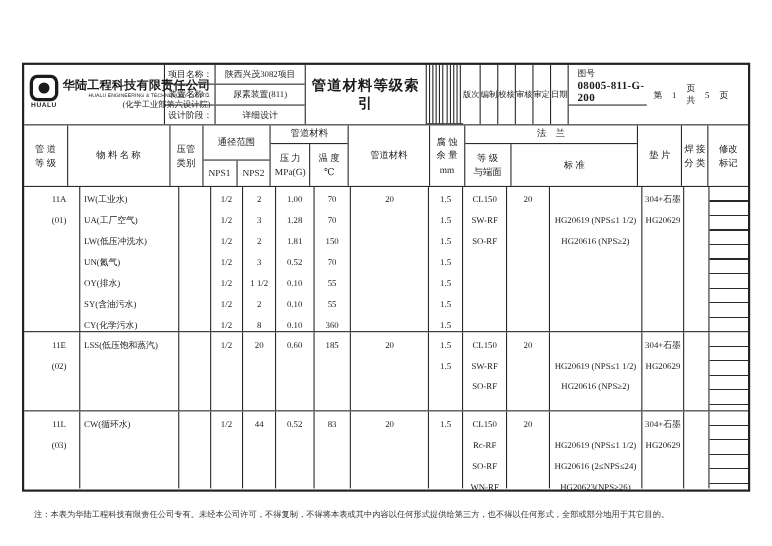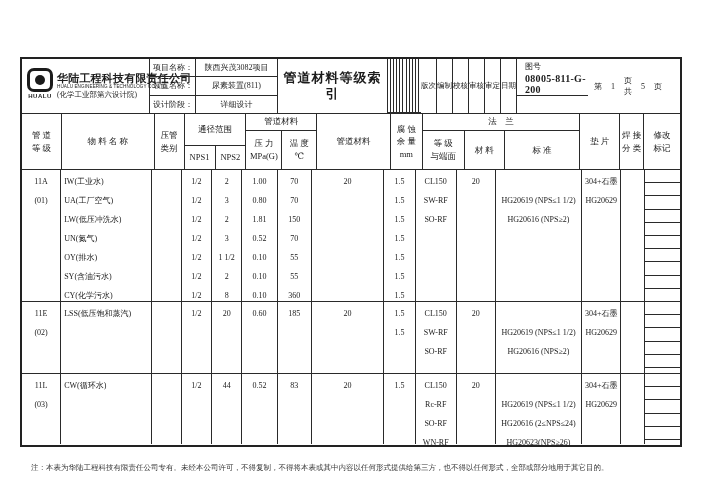--- a/index.html
+++ b/index.html
@@ -5,21 +5,21 @@
   * { margin:0; padding:0; box-sizing:border-box; }
   html,body { width:702px; height:496px; background:#ffffff; overflow:hidden;
     font-family:"Liberation Serif","DejaVu Serif",serif; color:#1b1b1b; }
   .page { position:relative; width:702px; height:496px; background:#fff; }
   .sheet { position:absolute; left:20px; top:57px; width:662px; height:390px;
     border:2px solid #222; background:#fff; }
   .bdr-r { border-right:1px solid #2a2a2a; }
 
   
   .hband { display:flex; height:55px; border-bottom:1px solid #2a2a2a; }
-  .logo-cell { width:128px; display:flex; align-items:center; padding:3px 2px 3px 5px; }
+  .logo-cell { width:128px; display:flex; align-items:center; padding:3px 2px 3px 5px;text-align:right; }
   .logo-mark { width:32px; height:36px; display:flex; flex-direction:column; align-items:center; margin-right:4px; }
   .logo-box { width:26px; height:24px; border:3px solid #1b1b1b; border-radius:7px;
     display:flex; align-items:center; justify-content:center; }
   .logo-dot { width:10px; height:10px; background:#1b1b1b; border-radius:50%; }
   .logo-word { font-size:6px; font-weight:bold; letter-spacing:0.5px; margin-top:1px; font-family:"Liberation Sans",sans-serif; }
   .co-text { flex:1; line-height:1.05; }
   .co-cn { font-size:11px; font-weight:bold; white-space:nowrap; letter-spacing:0.2px; }
   .co-en { font-size:4.6px; white-space:nowrap; font-family:"Liberation Sans",sans-serif; letter-spacing:0.1px; }
   .co-sub { font-size:7.5px; white-space:nowrap; margin-top:1px; }
   .info-grid { width:128px; display:flex; flex-direction:column; }
@@ -49,21 +49,21 @@
   
   .thead { display:flex; height:56px; border-bottom:1px solid #2a2a2a; font-size:8.5px; }
   .hcell { display:flex; flex-direction:column; align-items:center; justify-content:center;
     text-align:center; line-height:1.45; white-space:nowrap; }
   .hgroup { display:flex; flex-direction:column; }
   .hgroup-top { display:flex; align-items:center; justify-content:center; border-bottom:1px solid #2a2a2a; white-space:nowrap; }
   .hgroup-bot { flex:1; display:flex;text-align:right; }
   .hsub { display:flex; flex-direction:column; align-items:center; justify-content:center; line-height:1.5; white-space:nowrap; }
 
   
-  .block { display:flex; border-bottom:1px solid #2a2a2a; }
+  .block { display:flex; border-bottom:1px solid #2a2a2a;padding-left:13px; }
   .block:last-child { border-bottom:none; }
   .b1 { height:132px; } .b2 { height:72px;justify-content:space-between; } .b3 { height:70px; }
   .bcol { padding-top:2px; font-size:8px; text-align:center; }
   .bcol .ln { height:19px; line-height:19px; white-space:nowrap; overflow:hidden; }
   .bcol.left { text-align:left; padding-left:3px; }
   .rev { background:repeating-linear-gradient(to bottom, transparent 0px, transparent 12.2px, #2a2a2a 12.2px, #2a2a2a 13.2px); }
 
   .footnote { position:absolute; left:31px; top:463px; width:650px; font-size:7.5px; color:#333; white-space:nowrap; }
 </style>
 </head>
@@ -182,21 +182,20 @@
         <div>余 量</div>
         <div>mm</div>
       </div>
       <div class="hgroup bdr-r" style="width:158px">
         <div class="hgroup-top" style="height:17px">法　兰</div>
         <div class="hgroup-bot">
           <div class="hsub bdr-r" style="width:42px">
             <div>等 级</div>
             <div>与端面</div>
           </div>
-          <div class="hsub bdr-r" style="width:40px">材 料</div>
           <div class="hsub" style="flex:1">标 准</div>
         </div>
       </div>
       <div class="hcell w-c13 bdr-r">垫 片</div>
       <div class="hcell w-c14 bdr-r">
         <div>焊 接</div>
         <div>分 类</div>
       </div>
       <div class="hcell w-c15">
         <div>修改</div>
@@ -232,21 +231,21 @@
           <div class="ln">2</div>
           <div class="ln">3</div>
           <div class="ln">2</div>
           <div class="ln">3</div>
           <div class="ln">1 1/2</div>
           <div class="ln">2</div>
           <div class="ln">8</div>
         </div>
       <div class="bcol w-c6 bdr-r">
           <div class="ln">1.00</div>
-          <div class="ln">0.80</div>
+          <div class="ln">1.28</div>
           <div class="ln">1.81</div>
           <div class="ln">0.52</div>
           <div class="ln">0.10</div>
           <div class="ln">0.10</div>
           <div class="ln">0.10</div>
         </div>
       <div class="bcol w-c7 bdr-r">
           <div class="ln">70</div>
           <div class="ln">70</div>
           <div class="ln">150</div>

